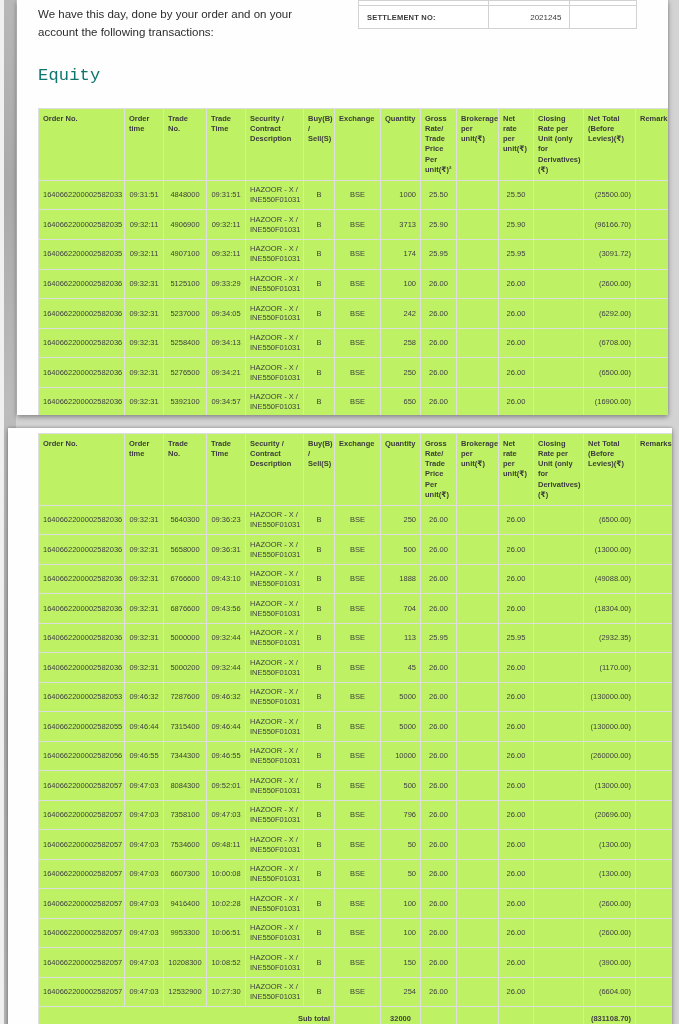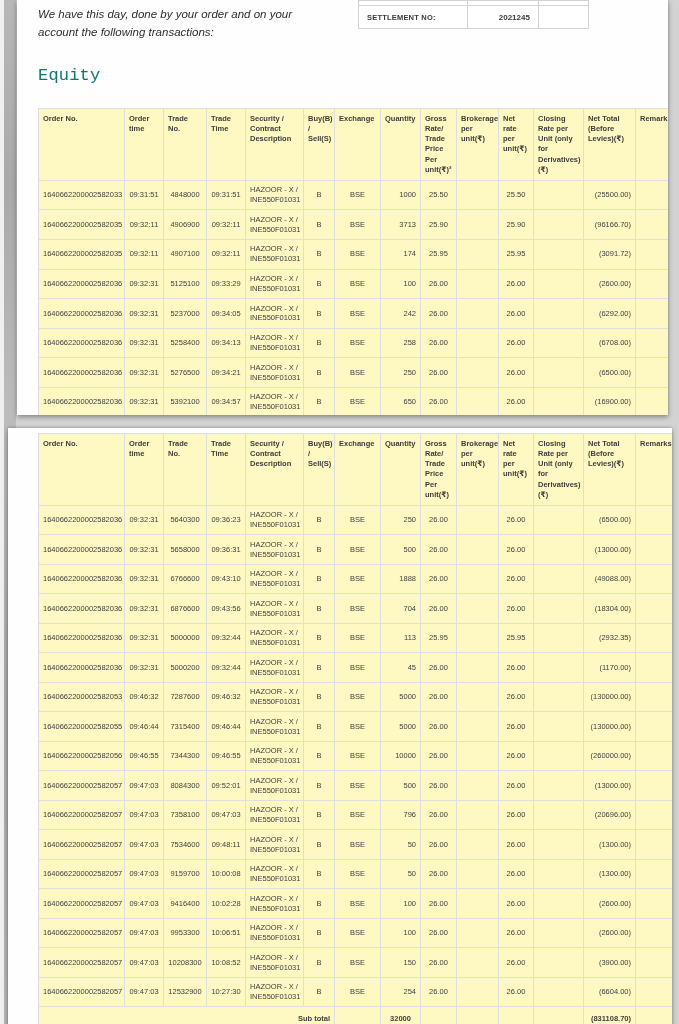--- a/index.html
+++ b/index.html
@@ -11,35 +11,35 @@
   }
   .edge-white { position: absolute; left: 0; top: 0; width: 4px; height: 1024px; background: #f0f0f0; }
   .edge-strip { position: absolute; left: 4px; top: 0; width: 12px; height: 1024px;
     background: linear-gradient(180deg,#b8b8b8 0%,#a9a9a9 18%,#bcbcbc 40%,#adadad 70%,#b9b9b9 100%); }
 
   .page { position: absolute; background: #fefefe; box-shadow: 0 2px 5px rgba(0,0,0,.38), 0 -1px 2px rgba(0,0,0,.15); }
   .page1 { left: 17px; top: 0; width: 651px; height: 415px; overflow: hidden; }
   .page2 { left: 8px; top: 428px; width: 664px; height: 600px; overflow: hidden; }
 
   .intro { position: absolute; left: 21px; top: 6px; width: 278px;
-    font-size: 11.5px; line-height: 1.55; color: #2d2d2d; font-style: italic; }
-
-  .settle { position: absolute; left: 341px; top: 0; width: 231px;
+    font-size: 11.5px; line-height: 1.55; color: #2d2d2d; }
+
+  .settle { position: absolute; left: 341px; top: 0; width: 279px;
     border-collapse: collapse; background: #fff; }
-  .settle td { border: 1px solid #d2d2d2; font-size: 7.5px; color: #3a3a3a; padding: 0 8px; font-weight: bold; }
+  .settle td { border: 1px solid #d2d2d2; font-size: 7.5px; color: #3a3a3a; padding: 0 8px; }
   .settle .clip td { height: 5px; padding: 0; }
   .settle .srow td { height: 23px; }
   .settle .sl { width: 130px; font-weight: bold; letter-spacing: .2px; }
   .settle .sv { width: 82px; text-align: right; font-size: 8px; }
   .settle .se { width: 67px; }
 
   .equity { position: absolute; left: 21px; top: 66px; font-size: 17px;
     font-weight: 400; color: #0f766e; letter-spacing: .2px; font-family: Liberation Mono, monospace; }
 
-  .grid { border-collapse: collapse; table-layout: fixed; width: 634px; background: #fef9c3; }
+  .grid { border-collapse: collapse; table-layout: fixed; width: 634px; background: #bef264; }
   .page1 .grid { position: absolute; left: 21px; top: 108px; }
   .page2 .grid { position: absolute; left: 30px; top: 5px; }
   .grid th, .grid td { border: 1px solid #dedede; }
   .grid th { font-size: 7.5px; font-weight: bold; color: #3c3c3c; text-align: left;
     vertical-align: top; padding: 5px 4px; line-height: 1.35; overflow: hidden; }
   .t1 th { height: 70px; }
   .t2 th { height: 62px; }
   .grid td { font-size: 7.5px; color: #404040; vertical-align: middle;
     padding: 2px 4px; line-height: 1.3; overflow: hidden; }
   .t1 tbody td { height: 29.6px; }
@@ -563,21 +563,21 @@
           <td class="ac"></td>
           <td class="ac">26.00</td>
           <td class="ac"></td>
           <td class="ar">(1300.00)</td>
           <td class="ac"></td>
         </tr>
 
         <tr>
           <td class="al">1640662200002582057</td>
           <td class="ac">09:47:03</td>
-          <td class="ac">9159700</td>
+          <td class="ac">6607300</td>
           <td class="ac">10:00:08</td>
           <td class="sec">
             <span>HAZOOR - X /</span>
             <span>INE550F01031</span>
           </td>
           <td class="ac">B</td>
           <td class="ac">BSE</td>
           <td class="ar">50</td>
           <td class="ac">26.00</td>
           <td class="ac"></td>

